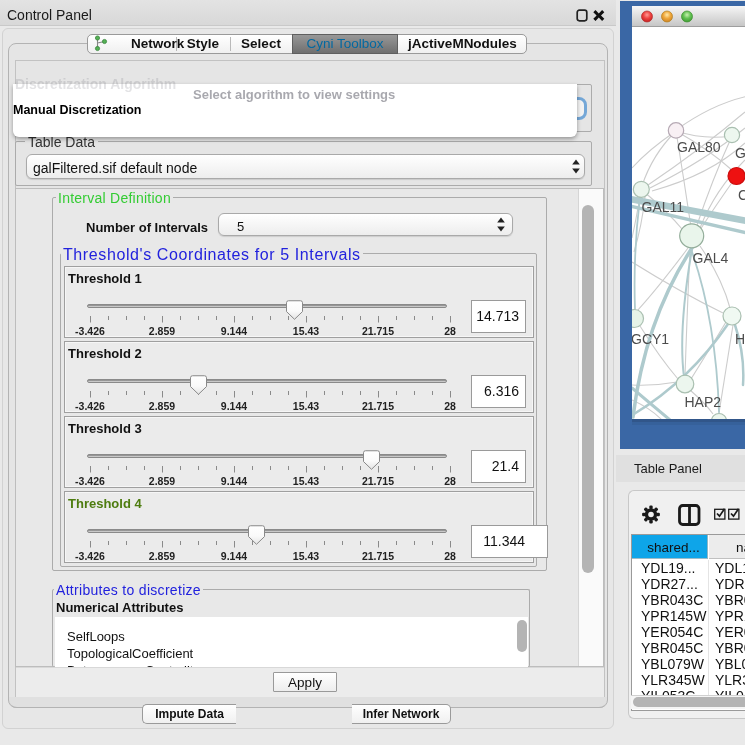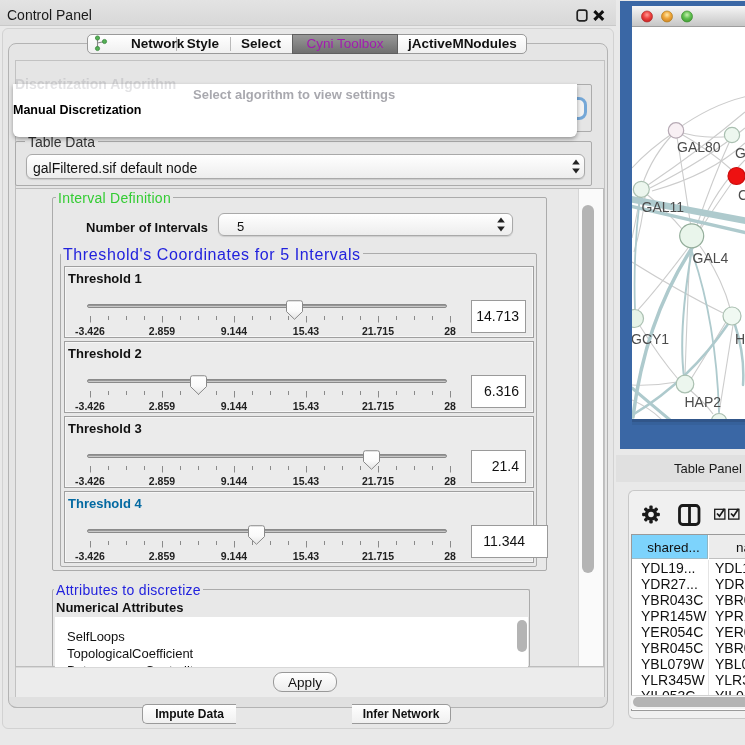--- a/index.html
+++ b/index.html
@@ -185,21 +185,21 @@
         <linearGradient id="thg3" x1="0" y1="0" x2="0" y2="1">
           <stop offset="0" stop-color="#ffffff"></stop>
           <stop offset="0.55" stop-color="#fafafa"></stop>
           <stop offset="1" stop-color="#e4e4e4"></stop>
         </linearGradient>
       </defs>
   </svg>
   <div class="abs" style="left:471px;top:450px;width:55px;height:33px;background:#fff;border:1px solid #9a9a9a;font-size:14px;color:#111;text-align:right;line-height:31px;padding-right:6px;">21.4</div>
 
   <div class="abs" style="left:64px;top:491px;width:470px;height:72px;background:#ebebeb;border:1px solid #9f9f9f;box-shadow:inset 0 0 0 1px #f6f6f6;"></div>
-  <div class="abs" style="left:68px;top:496px;font-size:13px;font-weight:bold;color:#0369a1;">Threshold 4</div>
+  <div class="abs" style="left:68px;top:496px;font-size:13px;font-weight:bold;color:#4d7c0f;">Threshold 4</div>
   <div class="abs" style="left:87px;top:529px;width:360px;height:4px;background:linear-gradient(#7d7d7d,#e2e2e2);border:1px solid #8a8a8a;border-radius:3px;"></div>
   <svg class="abs" style="left:87px;top:541px;" width="364" height="7" viewBox="0 0 364 7">
       <rect x="3.0" y="0" width="1" height="6.5" fill="#8a8a8a"></rect>
       <rect x="21.0" y="0" width="1" height="4" fill="#8a8a8a"></rect>
       <rect x="39.0" y="0" width="1" height="4" fill="#8a8a8a"></rect>
       <rect x="57.0" y="0" width="1" height="4" fill="#8a8a8a"></rect>
       <rect x="75.0" y="0" width="1" height="6.5" fill="#8a8a8a"></rect>
       <rect x="93.0" y="0" width="1" height="4" fill="#8a8a8a"></rect>
       <rect x="111.0" y="0" width="1" height="4" fill="#8a8a8a"></rect>
       <rect x="129.0" y="0" width="1" height="4" fill="#8a8a8a"></rect>
@@ -236,40 +236,40 @@
   <div class="abs" style="left:471px;top:525px;width:77px;height:33px;background:#fff;border:1px solid #9a9a9a;font-size:14px;color:#111;text-align:right;line-height:31px;padding-right:22px;">11.344</div>
 
   <div class="abs" style="left:52px;top:589px;width:478px;height:78px;border:1px solid #ababab;border-radius:2px;border-bottom:none;"></div>
   <div class="abs" style="left:54px;top:582px;background:#e8e8e8;padding:0 2px;font-size:14px;letter-spacing:0.3px;color:#2222dd;">Attributes to discretize</div>
   <div class="abs" style="left:56px;top:600px;font-size:13px;font-weight:bold;color:#111;">Numerical Attributes</div>
   <div class="abs" style="left:55px;top:617px;width:473px;height:50px;background:#ffffff;"></div>
   <div class="abs" style="left:517px;top:620px;width:10px;height:32px;background:#b4b4b4;border-radius:5px;"></div>
   <div class="abs" style="left:67px;top:620px;font-size:13px;line-height:17px;color:#111;margin-top:8px;">SelfLoops<br>TopologicalCoefficient<br>BetweennessCentrality</div>
 
   <div class="abs" style="left:16px;top:667px;width:588px;height:30px;background:#ececec;border-top:1px solid #d8d8d8;"></div>
-  <div class="abs" style="left:273px;top:672px;width:64px;height:20px;background:linear-gradient(#ffffff,#ededed);border:1px solid #999;border-radius:9px;text-align:center;font-size:13.5px;color:#111;line-height:19px;">Apply</div>
+  <div class="abs" style="left:273px;top:672px;width:64px;height:20px;background:linear-gradient(#ffffff,#ededed);border:1px solid #999;border-radius:1px;text-align:center;font-size:13.5px;color:#111;line-height:19px;">Apply</div>
   <div class="abs" style="left:9px;top:697px;width:598px;height:11px;background:#e0e0e0;border-bottom:1px solid #b3b3b3;border-radius:0 0 8px 8px;"></div>
 
   <div class="abs" style="left:142px;top:704px;width:94px;height:20px;background:linear-gradient(#ffffff,#f0f0f0);border:1px solid #9a9a9a;border-right:none;border-radius:5px 0 0 5px;font-size:12px;font-weight:bold;color:#111;text-align:center;line-height:19px;">Impute Data</div>
   <div class="abs" style="left:352px;top:704px;width:99px;height:20px;background:linear-gradient(#ffffff,#f0f0f0);border:1px solid #9a9a9a;border-left:none;border-radius:0 5px 5px 0;font-size:12px;font-weight:bold;color:#111;text-align:center;line-height:19px;">Infer Network</div>
 
   <div class="abs" style="left:87px;top:34px;width:440px;height:20px;background:linear-gradient(#ffffff,#f0f0f0);border:1px solid #9a9a9a;border-radius:5px;"></div>
   <div class="abs" style="left:292px;top:34px;width:106px;height:20px;background:linear-gradient(#989898,#6f6f6f);border:1px solid #5f5f5f;"></div>
   <div class="abs" style="left:176px;top:37px;width:1px;height:14px;background:#b9b9b9;"></div>
   <div class="abs" style="left:230px;top:37px;width:1px;height:14px;background:#b9b9b9;"></div>
   <svg class="abs" style="left:93px;top:35px;" width="16" height="17" viewBox="0 0 16 17">
     <path d="M4.5 3.5 L4.5 13.5 M4.5 8 L11.5 6.5" stroke="#888" stroke-width="1.1" fill="none"></path>
     <circle cx="4.5" cy="3" r="2.1" fill="#55b055" stroke="#2e7d32" stroke-width="0.7"></circle>
     <circle cx="11.5" cy="6.5" r="2.1" fill="#55b055" stroke="#2e7d32" stroke-width="0.7"></circle>
     <circle cx="4.5" cy="13.5" r="2.1" fill="#55b055" stroke="#2e7d32" stroke-width="0.7"></circle>
   </svg>
   <div class="abs" style="left:112px;top:36px;font-size:13.5px;color:#111;font-weight:bold;padding-left:19px;">Network</div>
   <div class="abs" style="left:176px;top:36px;width:54px;text-align:center;font-size:13.5px;color:#111;font-weight:bold;">Style</div>
   <div class="abs" style="left:230px;top:36px;width:62px;text-align:center;font-size:13.5px;color:#111;font-weight:bold;">Select</div>
-  <div class="abs" style="left:292px;top:36px;width:106px;text-align:center;font-size:13.5px;color:#a21caf;">Cyni Toolbox</div>
+  <div class="abs" style="left:292px;top:36px;width:106px;text-align:center;font-size:13.5px;color:#0369a1;">Cyni Toolbox</div>
   <div class="abs" style="left:398px;top:36px;width:129px;text-align:center;font-size:13.5px;color:#111;font-weight:bold;">jActiveMNodules</div>
 
   <div class="abs" style="left:13px;top:84px;width:564px;height:53px;background:#ffffff;border-radius:0 0 6px 6px;box-shadow:0 2px 4px rgba(0,0,0,0.35);"></div>
   <div class="abs" style="left:15px;top:76px;font-size:14px;font-weight:bold;color:rgba(70,70,80,0.15);">Discretization Algorithm</div>
   <div class="abs" style="left:193px;top:87px;font-size:13px;font-weight:bold;color:rgba(110,110,120,0.60);">Select algorithm to view settings</div>
   <div class="abs" style="left:13px;top:103px;font-size:12.5px;font-weight:bold;color:#000;">Manual Discretization</div>
 
   <svg class="abs" style="left:616px;top:0px;" width="129" height="450" viewBox="616 0 129 450">
     <rect x="616" y="0" width="129" height="450" fill="#e9e9e9"></rect>
     <rect x="620" y="1" width="125" height="448" fill="#3a67a5"></rect>
@@ -368,21 +368,21 @@
         <text x="692.5" y="263">GAL4</text>
         <text x="631" y="344">GCY1</text>
         <text x="735" y="344">H</text>
         <text x="684.5" y="407">HAP2</text>
       </g>
     </g>
   </svg>
 
   <div class="abs" style="left:616px;top:450px;width:129px;height:295px;background:#e9e9e9;"></div>
   <div class="abs" style="left:616px;top:455px;width:129px;height:27px;background:#e0e0e0;"></div>
-  <div class="abs" style="left:634px;top:461px;font-size:13px;color:#1a1a1a;margin-left:40px;">Table Panel</div>
+  <div class="abs" style="left:634px;top:461px;font-size:13px;color:#1a1a1a;">Table Panel</div>
   <div class="abs" style="left:628px;top:490px;width:117px;height:229px;background:#f0f0f0;border:1px solid #c8c8c8;border-radius:6px 0 0 6px;border-right:none;"></div>
 
   <svg class="abs" style="left:640px;top:503px;" width="105" height="24" viewBox="0 0 105 24">
     <g fill="#1a1a1a">
       <circle cx="11" cy="11.5" r="6.2"></circle>
       <rect x="9.3" y="2.6" width="3.4" height="3.4" rx="1.2" transform="rotate(0 11 11.5)"></rect>
         <rect x="9.3" y="2.6" width="3.4" height="3.4" rx="1.2" transform="rotate(45 11 11.5)"></rect>
         <rect x="9.3" y="2.6" width="3.4" height="3.4" rx="1.2" transform="rotate(90 11 11.5)"></rect>
         <rect x="9.3" y="2.6" width="3.4" height="3.4" rx="1.2" transform="rotate(135 11 11.5)"></rect>
         <rect x="9.3" y="2.6" width="3.4" height="3.4" rx="1.2" transform="rotate(180 11 11.5)"></rect>
@@ -395,21 +395,21 @@
     <line x1="49.5" y1="2.5" x2="49.5" y2="21.5" stroke="#1a1a1a" stroke-width="2.8"></line>
     <g>
       <rect x="74.7" y="6.3" width="10.2" height="9.8" fill="none" stroke="#1a1a1a" stroke-width="1.3"></rect>
       <path d="M77 10.5 L79.5 13.2 L84.5 5.8" fill="none" stroke="#1a1a1a" stroke-width="1.7"></path>
       <rect x="88.7" y="6.3" width="10.2" height="9.8" fill="none" stroke="#1a1a1a" stroke-width="1.3"></rect>
       <path d="M91 10.5 L93.5 13.2 L98.5 5.8" fill="none" stroke="#1a1a1a" stroke-width="1.7"></path>
     </g>
   </svg>
 
   <div class="abs" style="left:631px;top:534px;width:114px;height:177px;background:#ffffff;border:1px solid #9a9a9a;border-right:none;"></div>
-  <div class="abs" style="left:632px;top:535px;width:76px;height:24px;background:#7dd3fc;border-right:1px solid #8fb6c4;border-bottom:1px solid #9bbcc9;text-align:center;font-size:13.5px;color:#111;line-height:25px;padding-left:8px;">shared...</div>
+  <div class="abs" style="left:632px;top:535px;width:76px;height:24px;background:#0ea5e9;border-right:1px solid #8fb6c4;border-bottom:1px solid #9bbcc9;text-align:center;font-size:13.5px;color:#111;line-height:25px;padding-left:8px;">shared...</div>
   <div class="abs" style="left:709px;top:535px;width:36px;height:24px;background:#ececec;border-bottom:1px solid #c0c0c0;overflow:hidden;">
       <div class="abs" style="left:27px;top:0;font-size:13.5px;color:#111;line-height:25px;">nam</div>
     </div>
   <div class="abs" style="left:641px;top:560px;font-size:14px;color:#111;line-height:16px;">YDL19...<br>YDR27...<br>YBR043C<br>YPR145W<br>YER054C<br>YBR045C<br>YBL079W<br>YLR345W<br>YIL053C</div>
   <div class="abs" style="left:715px;top:560px;font-size:14px;color:#111;line-height:16px;">YDL1<br>YDR2<br>YBR0<br>YPR1<br>YER0<br>YBR0<br>YBL0<br>YLR3<br>YIL0</div>
   <div class="abs" style="left:708px;top:560px;width:1px;height:135px;background:#e4e4e4;"></div>
   <div class="abs" style="left:631px;top:695px;width:114px;height:14px;background:#f5f5f5;border-top:1px solid #d0d0d0;"></div>
   <div class="abs" style="left:633px;top:697px;width:112px;height:10px;background:#b4b4b4;border-radius:5px 0 0 5px;"></div>
 
 </div>

